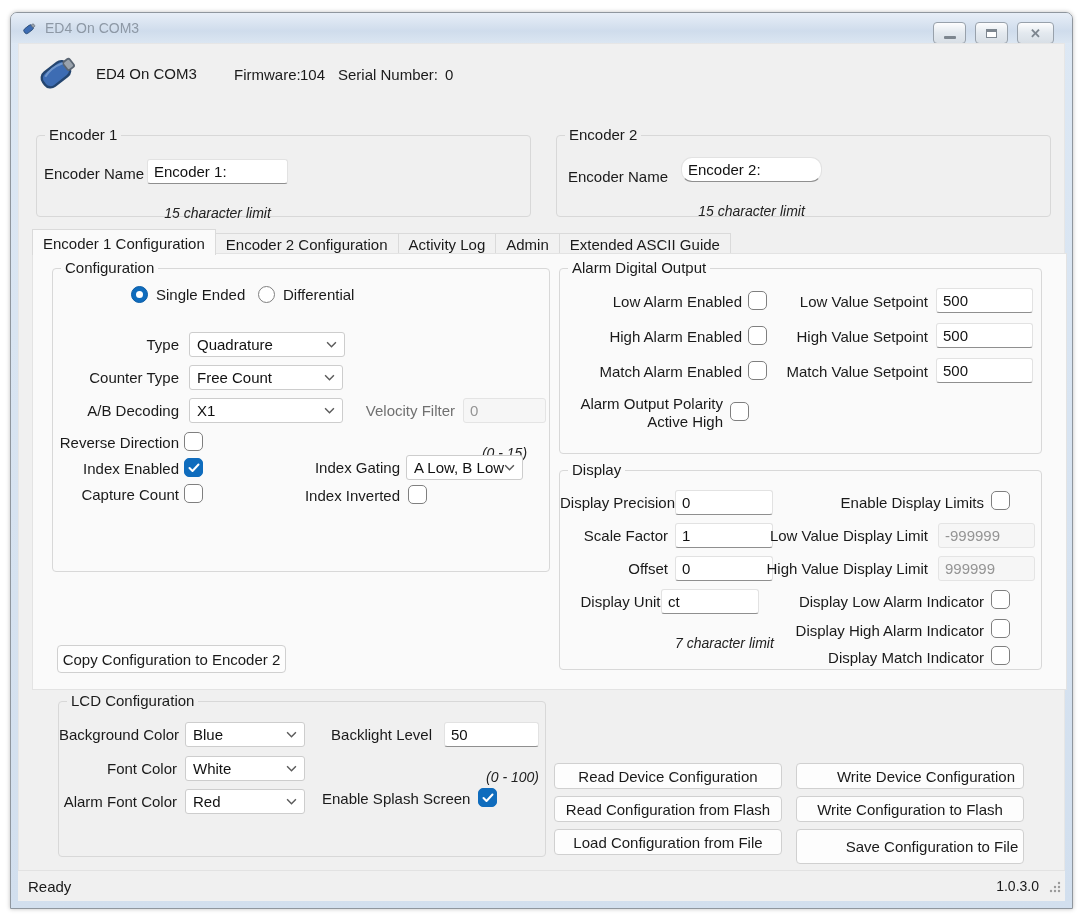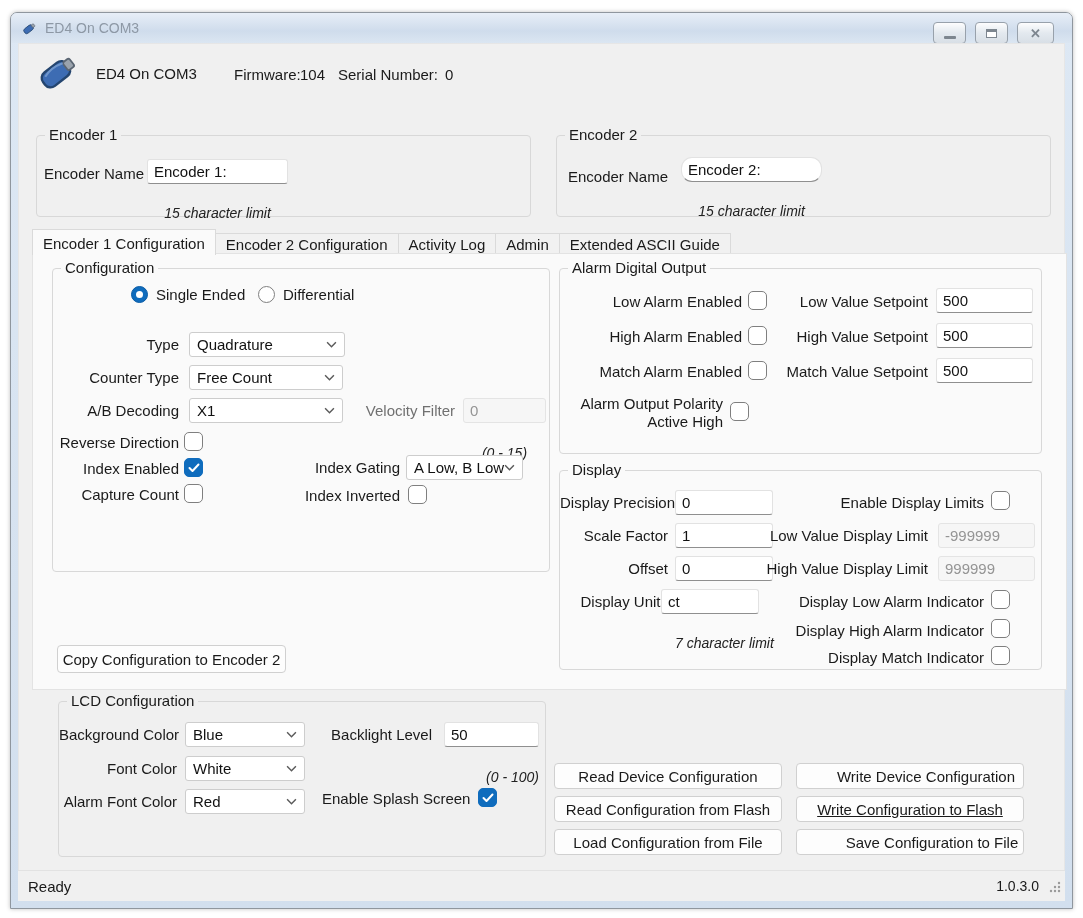--- a/index.html
+++ b/index.html
@@ -302,23 +302,23 @@
       <div class="chk checked" style="left:419px;top:86px;">
         <svg width="12" height="10" viewBox="0 0 12 10">
             <polyline points="1.5,5 4.5,8 10.5,1.5" fill="none" stroke="#fff" stroke-width="2" stroke-linecap="round" stroke-linejoin="round"></polyline>
           </svg>
       </div>
     </div>
 
     <button class="btn" style="left:543px;top:750px;width:228px;height:26px;">Read Device Configuration</button>
     <button class="btn" style="left:785px;top:750px;width:228px;height:26px;padding-left:32px;">Write Device Configuration</button>
     <button class="btn" style="left:543px;top:783px;width:228px;height:26px;">Read Configuration from Flash</button>
-    <button class="btn" style="left:785px;top:783px;width:228px;height:26px;text-decoration:underline;">Write Configuration to Flash</button>
+    <button class="btn" style="left:785px;top:783px;width:228px;height:26px;">Write Configuration to Flash</button>
     <button class="btn" style="left:543px;top:816px;width:228px;height:26px;">Load Configuration from File</button>
-    <button class="btn" style="left:785px;top:816px;width:228px;height:26px;padding-left:44px;">Save Configuration to File</button>
+    <button class="btn" style="left:785px;top:816px;width:228px;height:35px;padding-left:44px;">Save Configuration to File</button>
 
     <div class="statusbar" style="left:7px;right:7px;bottom:7px;">
       <span class="status-text">Ready</span>
       <span class="version">1.0.3.0</span>
       <span class="grip">
         <svg width="12" height="12" viewBox="0 0 12 12">
             <circle cx="10" cy="2" r="1.2" fill="#9a9a9a"></circle>
             <circle cx="10" cy="6" r="1.2" fill="#9a9a9a"></circle>
             <circle cx="10" cy="10" r="1.2" fill="#9a9a9a"></circle>
             <circle cx="6" cy="6" r="1.2" fill="#9a9a9a"></circle>

